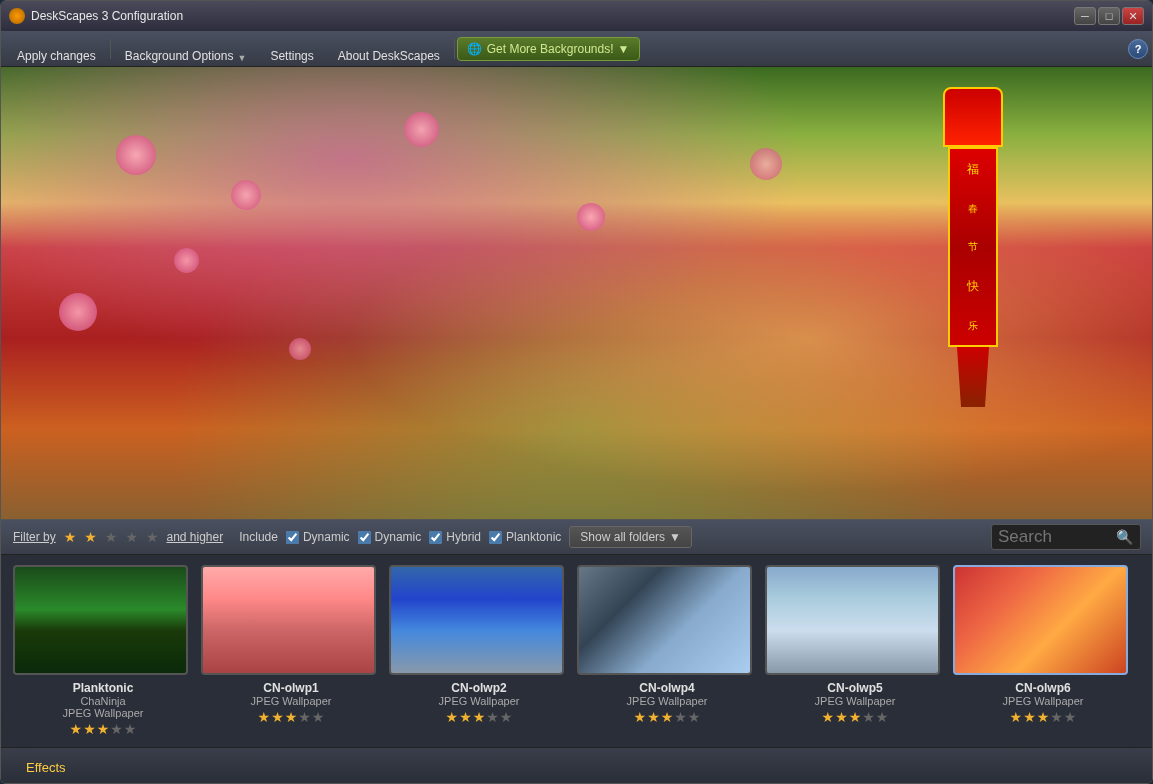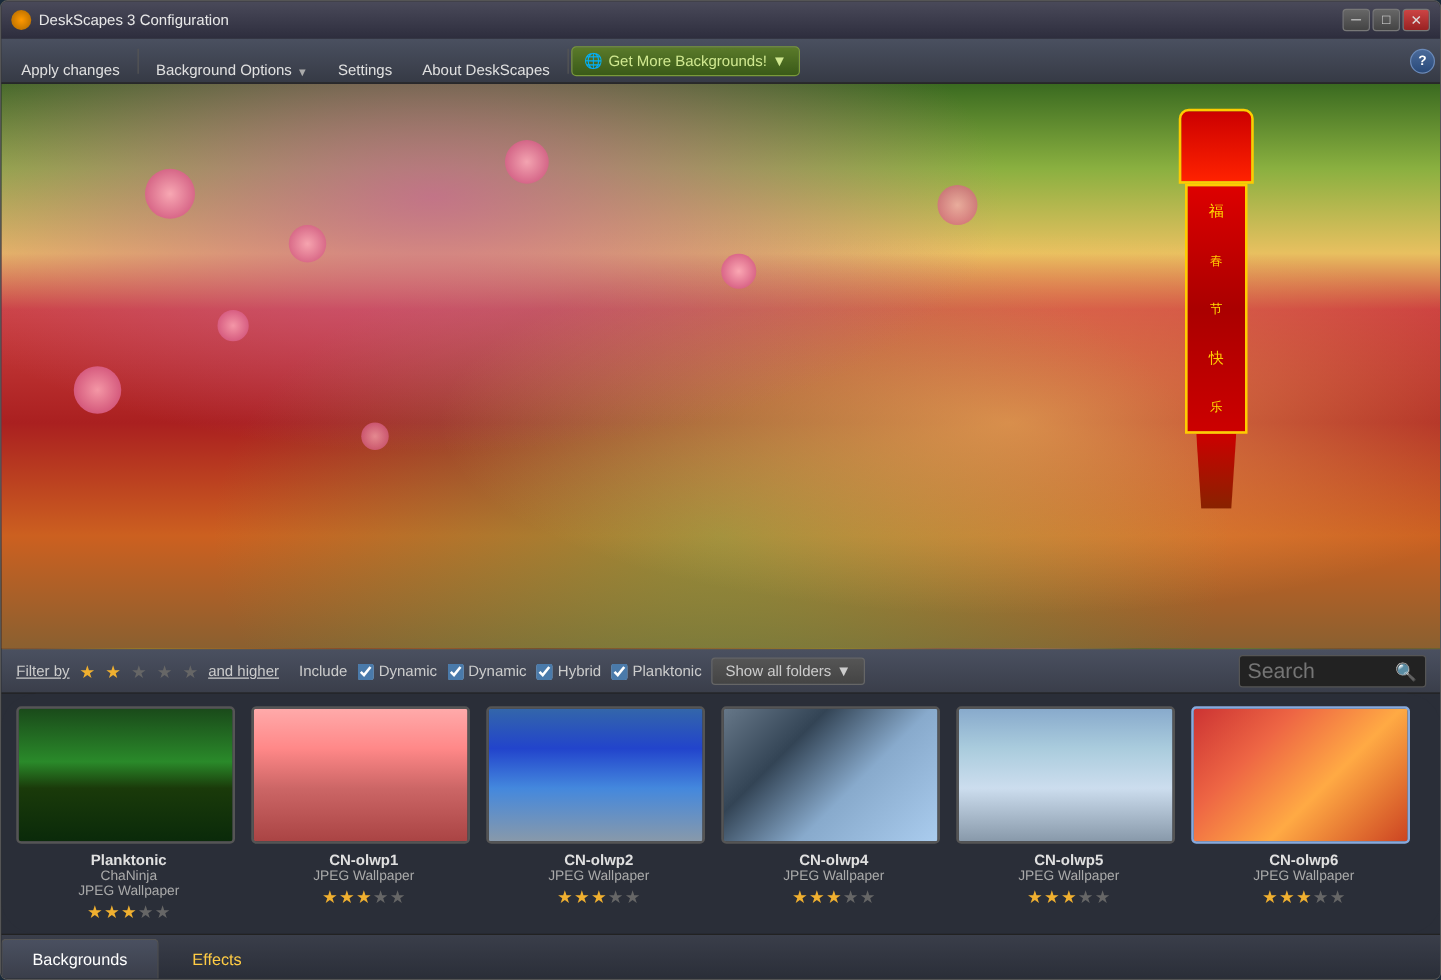--- a/index.html
+++ b/index.html
@@ -587,23 +587,20 @@
       <span class="star">★</span>
               <span class="star">★</span>
               <span class="star">★</span>
               <span class="star-empty">★</span>
               <span class="star-empty">★</span>
     </div>
   </div>
         </div>
 
       <div class="bottom-tabs">
-        <div class="bottom-tab active">
-          <span>Backgrounds</span>
-        </div>
         <div class="bottom-tab effects">
           <span>Effects</span>
         </div>
       </div>
     </div>
 
     <div class="right-sidebar"></div>
   </div>
 </div>
 

